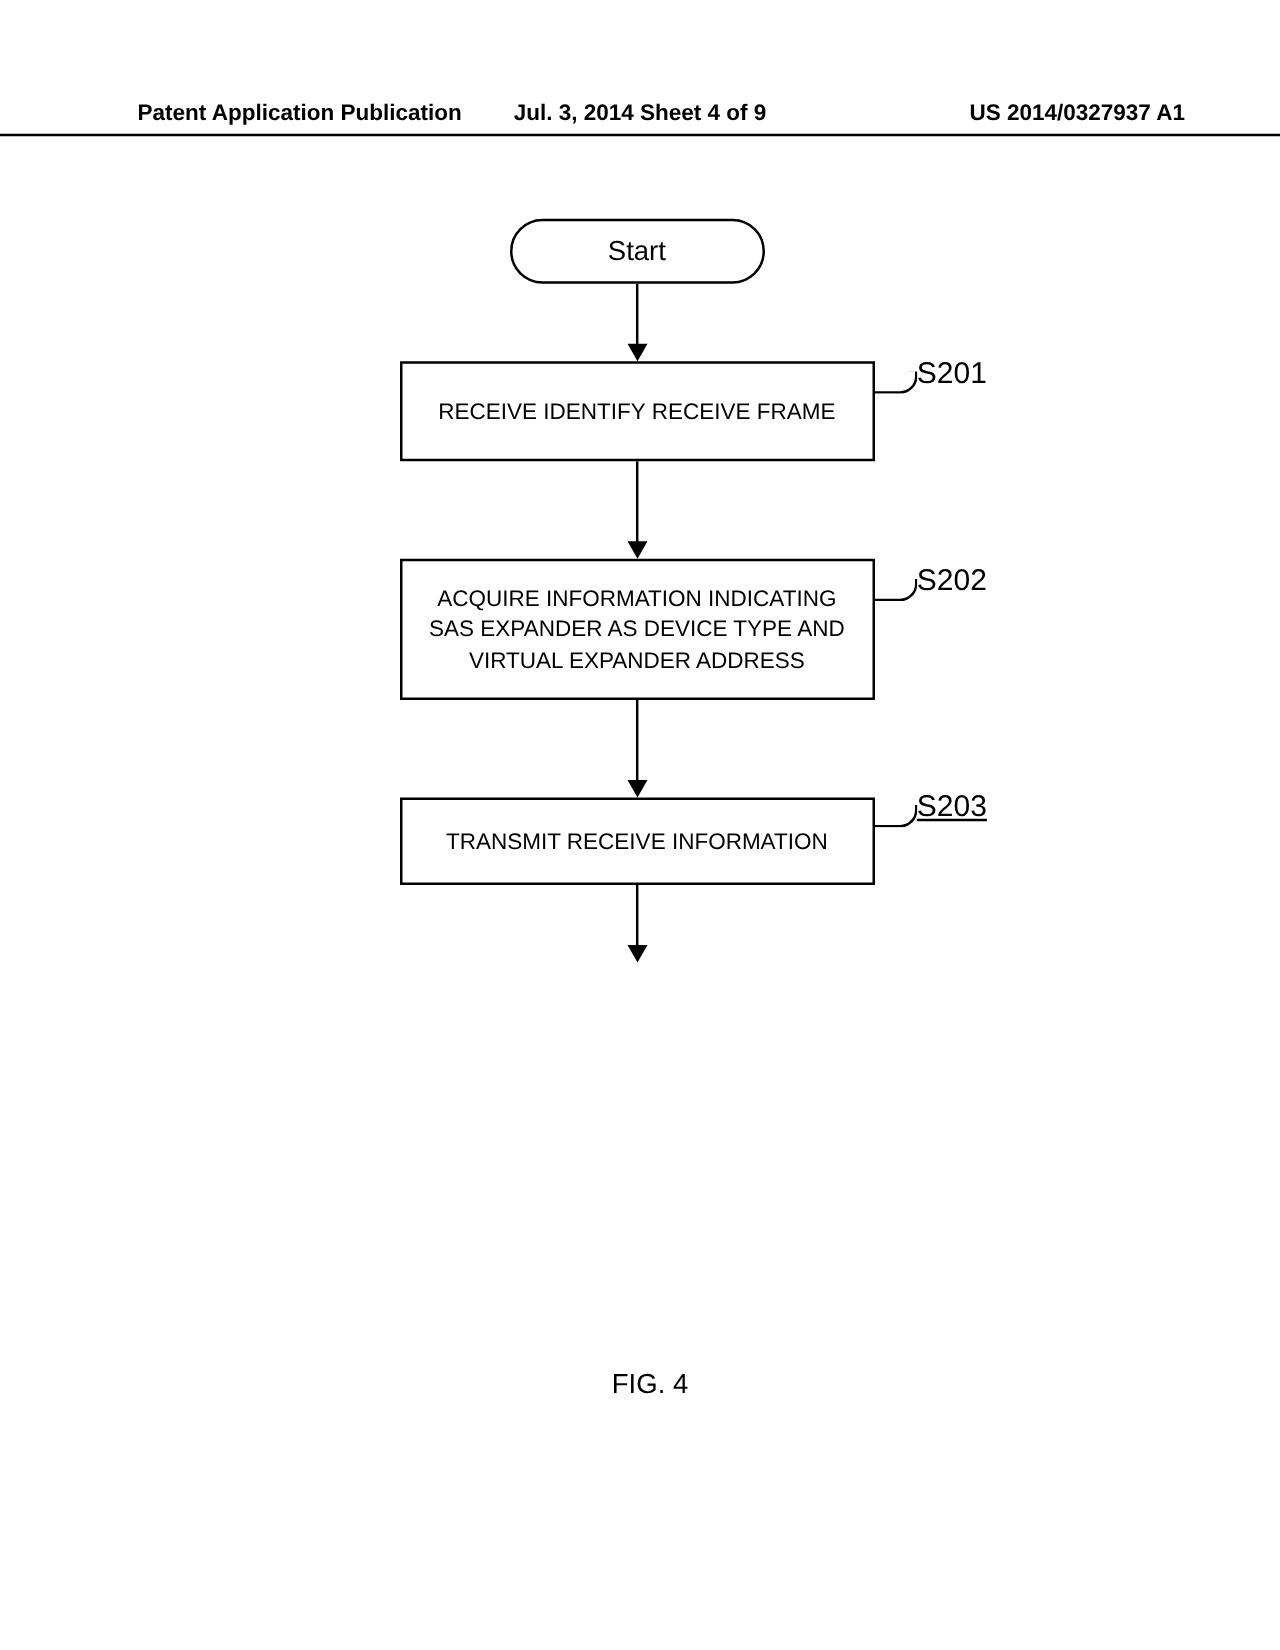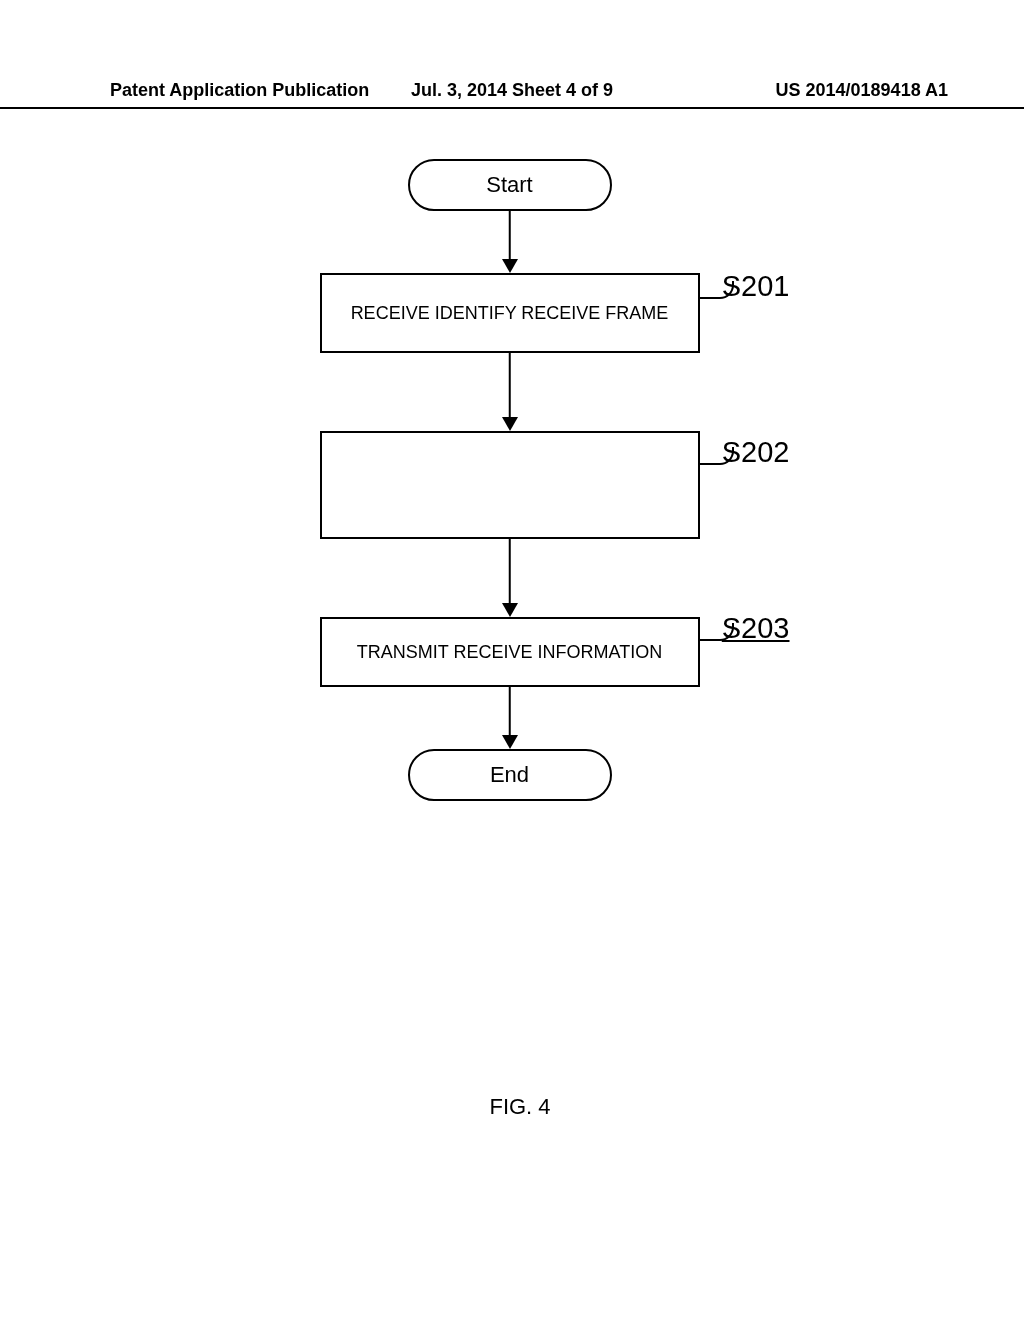--- a/index.html
+++ b/index.html
@@ -35,21 +35,21 @@
     right: 0;
     text-align: center;
   }
   .header .left, .header .right {
     position: relative;
     z-index: 1;
     background: #fff;
   }
   .flow {
     position: absolute;
-    top: 159px;
+    top: 175px;
     left: 0;
     width: 1019px;
   }
   .col {
     position: relative;
     width: 380px;
     margin: 0 auto;
   }
   .terminator {
     width: 200px;
@@ -94,21 +94,21 @@
     bottom: 0;
     width: 0;
     height: 0;
     border-left: 8px solid transparent;
     border-right: 8px solid transparent;
     border-top: 14px solid #000;
     transform: translateX(-8px);
   }
   .step-label {
     position: absolute;
-    font-size: 29px;
+    font-size: 24px;
     font-weight: normal;
   }
   .step-connector {
     position: absolute;
     width: 34px;
     height: 16px;
     border-bottom: 2px solid #000;
     border-right: 2px solid #000;
     border-bottom-right-radius: 14px;
   }
@@ -123,21 +123,21 @@
   }
 </style>
 </head>
 <body>
 
 <div class="page">
 
   <div class="header">
     <span class="left">Patent Application Publication</span>
     <span class="center">Jul. 3, 2014   Sheet 4 of 9</span>
-    <span class="right">US 2014/0189418 A1</span>
+    <span class="right">US 2014/0327937 A1</span>
   </div>
 
   <div class="flow">
     <div class="col">
 
       <div class="terminator">
         <span>Start</span>
       </div>
 
       <div class="arrow-gap">
@@ -150,42 +150,40 @@
         <div class="step-connector" style="right:-36px; top:6px;"></div>
         <div class="step-label" style="right:-92px; top:-8px;">S201</div>
       </div>
 
       <div class="arrow-gap" style="height:78px;">
         <div class="arrow-line"></div>
         <div class="arrow-head"></div>
       </div>
 
       <div class="process" style="min-height:108px; display:flex; align-items:center; justify-content:center;">
+        <span>ACQUIRE INFORMATION INDICATING SAS EXPANDER AS DEVICE TYPE AND VIRTUAL EXPANDER ADDRESS</span>
         <div class="step-connector" style="right:-36px; top:14px;"></div>
         <div class="step-label" style="right:-92px; top:0px;">S202</div>
       </div>
 
       <div class="arrow-gap" style="height:78px;">
         <div class="arrow-line"></div>
         <div class="arrow-head"></div>
       </div>
 
       <div class="process" style="height:70px; display:flex; align-items:center; justify-content:center;">
         <span>TRANSMIT RECEIVE INFORMATION</span>
         <div class="step-connector" style="right:-36px; top:4px;"></div>
         <div class="step-label" style="right:-92px; top:-10px;text-decoration:underline;">S203</div>
       </div>
 
       <div class="arrow-gap">
         <div class="arrow-line"></div>
         <div class="arrow-head"></div>
       </div>
 
-      <div class="terminator">
-        <span>End</span>
-      </div>
 
     </div>
   </div>
 
   <div class="fig-label">FIG. 4</div>
 
 </div>
 
 </body></html>

